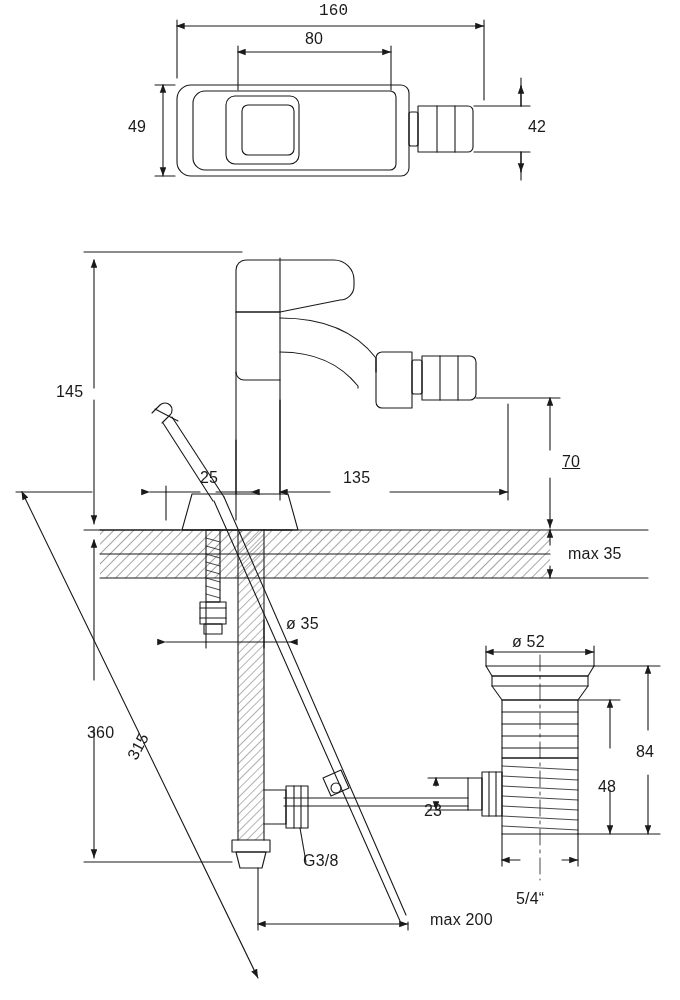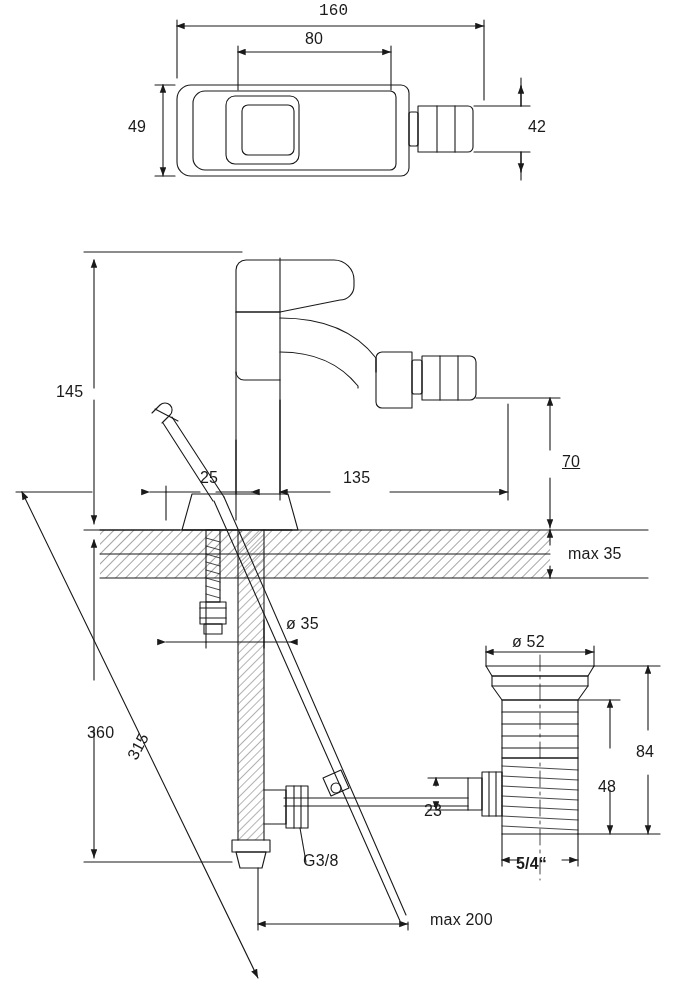--- a/index.html
+++ b/index.html
@@ -274,15 +274,15 @@
   <div class="dim-label big" style="left:286px; top:615px;">ø 35</div>
   <div class="dim-label big" style="left:52px;  top:724px;margin-left:35px;">360</div>
   <div class="dim-label big rot-315" style="left:140px; top:745px;">315</div>
   <div class="dim-label big" style="left:303px; top:852px;">G3/8</div>
   <div class="dim-label big" style="left:430px; top:911px;">max 200</div>
 
   <div class="dim-label big" style="left:512px; top:633px;">ø 52</div>
   <div class="dim-label big" style="left:636px; top:743px;">84</div>
   <div class="dim-label big" style="left:598px; top:778px;">48</div>
   <div class="dim-label big" style="left:424px; top:802px;">23</div>
-  <div class="dim-label big" style="left:516px; top:855px;font-weight:bold;">5/4“</div>
+  <div class="dim-label big" style="left:516px; top:890px;">5/4“</div>
 
 </div>
 
 </body></html>

